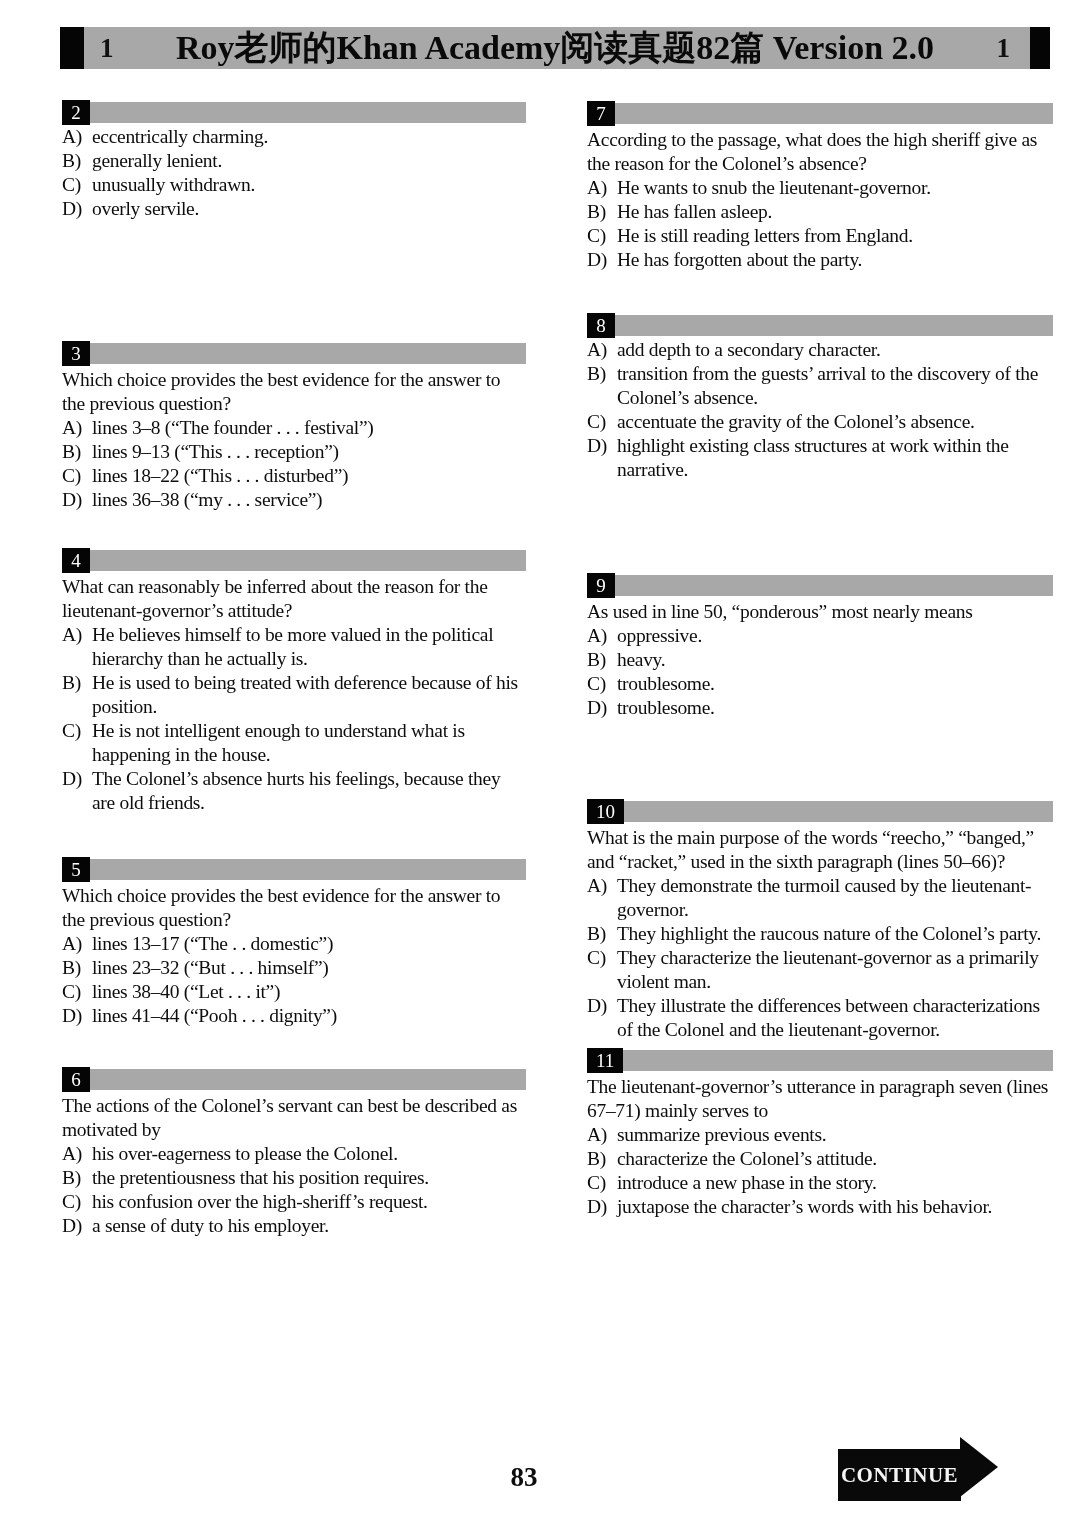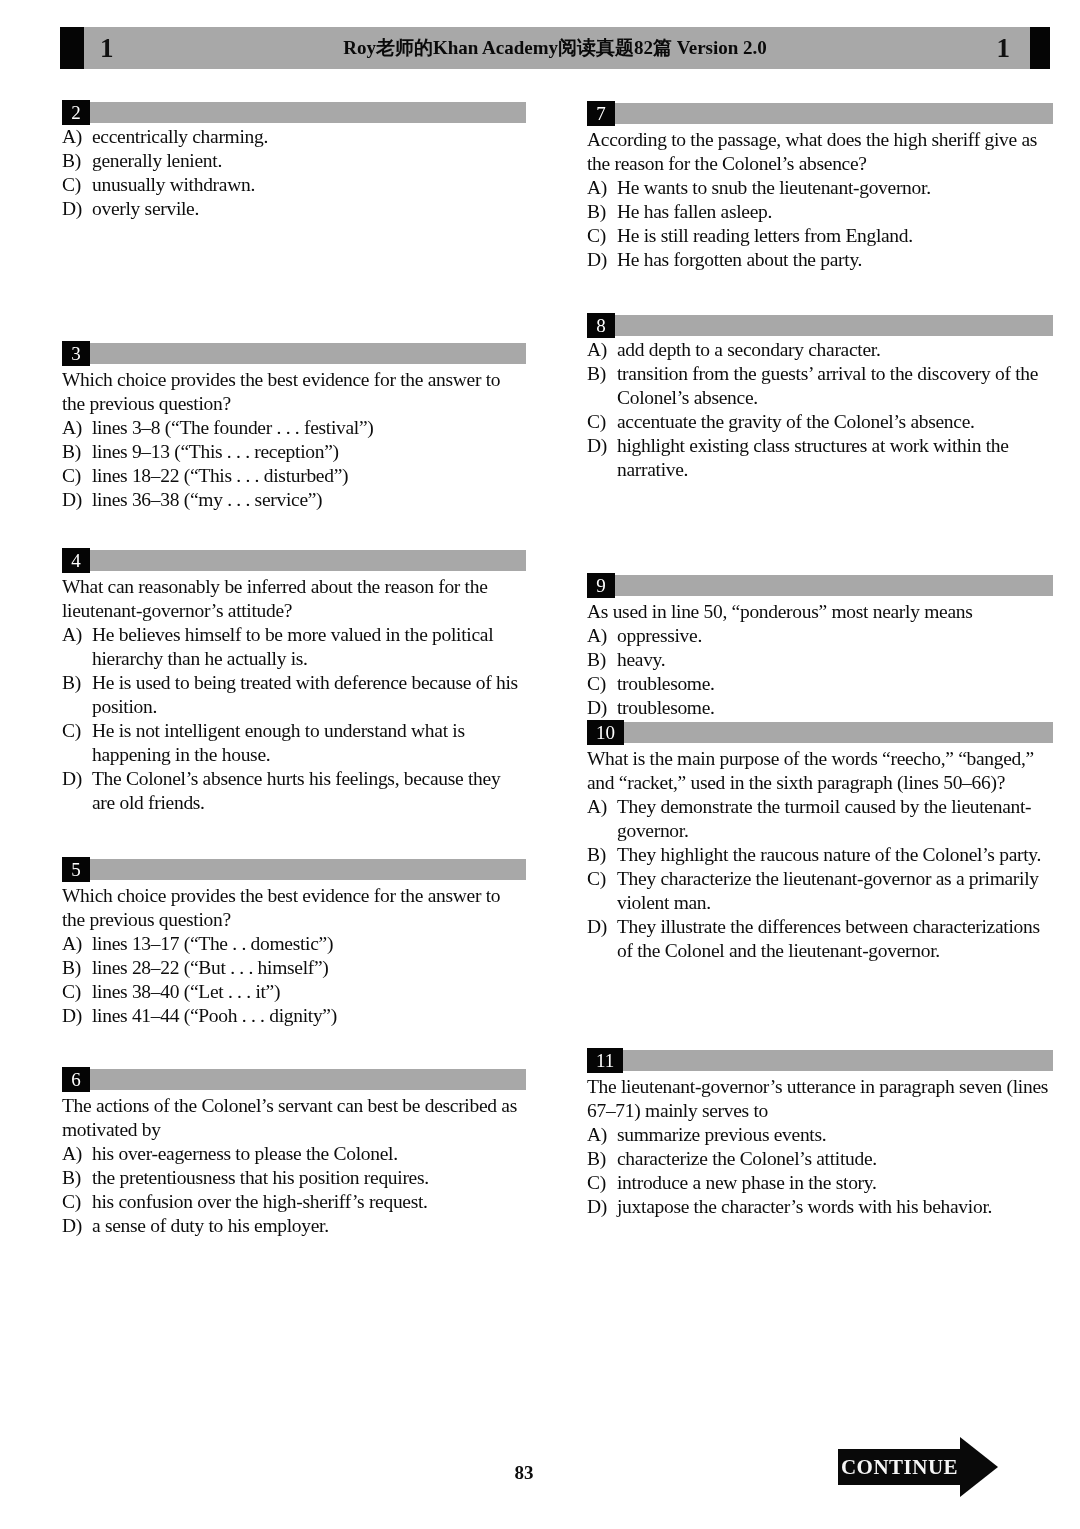--- a/index.html
+++ b/index.html
@@ -22,21 +22,21 @@
   .endcap.left{width:24px;}
   .endcap.right{width:20px;}
   .hnum{
     font-size:27px;font-weight:bold;color:#111;
     flex:none;line-height:42px;
   }
   .hnum.l{margin-left:16px;width:34px;}
   .hnum.r{margin-right:20px;width:34px;text-align:right;}
   .htitle{
     flex:1;text-align:center;
-    font-size:19px;font-weight:bold;color:#0a0a0a;
+    font-size:34px;font-weight:bold;color:#0a0a0a;
     white-space:nowrap;line-height:42px;
   }
   
   .col{position:absolute;top:0;height:1529px;}
   .col.left{left:62px;width:464px;}
   .col.right{left:587px;width:466px;}
   .question{position:absolute;left:0;right:0;}
   .band{display:flex;align-items:center;height:25px;}
   .qnum{
     background:#050505;color:#fff;
@@ -47,27 +47,27 @@
   .stem,.ctext,.letter{
     font-size:19.5px;line-height:24px;letter-spacing:-0.3px;
   }
   .stem{margin-top:2px;}
   .choice{display:flex;}
   .letter{flex:none;width:30px;}
   .ctext{flex:1;}
   
   .pageno{
     position:absolute;left:479px;top:1462px;width:90px;
-    text-align:center;font-size:19px;font-weight:bold;
+    text-align:center;font-size:27px;font-weight:bold;
   }
   .continue{
     position:absolute;left:838px;top:1437px;width:160px;height:61px;
   }
   .continue .body{
-    position:absolute;left:0;top:12px;width:123px;height:36px;
+    position:absolute;left:0;top:12px;width:123px;height:52px;
     background:#090909;
     display:flex;align-items:center;justify-content:center;
   }
   .continue .body span{
     color:#f5f5f5;font-size:21px;font-weight:bold;
     letter-spacing:0.5px;white-space:nowrap;
   }
   .continue .head{
     position:absolute;left:122px;top:0;width:0;height:0;
     border-top:30.5px solid transparent;
@@ -172,21 +172,21 @@
       <div class="qbar"></div>
     </div>
     <div class="stem">Which choice provides the best evidence for the answer to the previous question?</div>
     <div class="choices">
           <div class="choice">
             <span class="letter">A)</span>
             <span class="ctext">lines 13–17 (“The . . domestic”)</span>
           </div>
           <div class="choice">
             <span class="letter">B)</span>
-            <span class="ctext">lines 28–22 (“But . . . himself”)</span>
+            <span class="ctext">lines 23–32 (“But . . . himself”)</span>
           </div>
           <div class="choice">
             <span class="letter">C)</span>
             <span class="ctext">lines 38–40 (“Let . . . it”)</span>
           </div>
           <div class="choice">
             <span class="letter">D)</span>
             <span class="ctext">lines 41–44 (“Pooh . . . dignity”)</span>
           </div>
         </div>
@@ -289,21 +289,21 @@
             <span class="letter">C)</span>
             <span class="ctext">troublesome.</span>
           </div>
           <div class="choice">
             <span class="letter">D)</span>
             <span class="ctext">troublesome.</span>
           </div>
         </div>
   </div>
 
-  <div class="question" style="top: 720px;">
+  <div class="question" style="top: 799px;">
     <div class="band">
       <div class="qnum">10</div>
       <div class="qbar"></div>
     </div>
     <div class="stem">What is the main purpose of the words “reecho,” “banged,” and “racket,” used in the sixth paragraph (lines 50–66)?</div>
     <div class="choices">
           <div class="choice">
             <span class="letter">A)</span>
             <span class="ctext">They demonstrate the turmoil caused by the lieutenant-governor.</span>
           </div>

